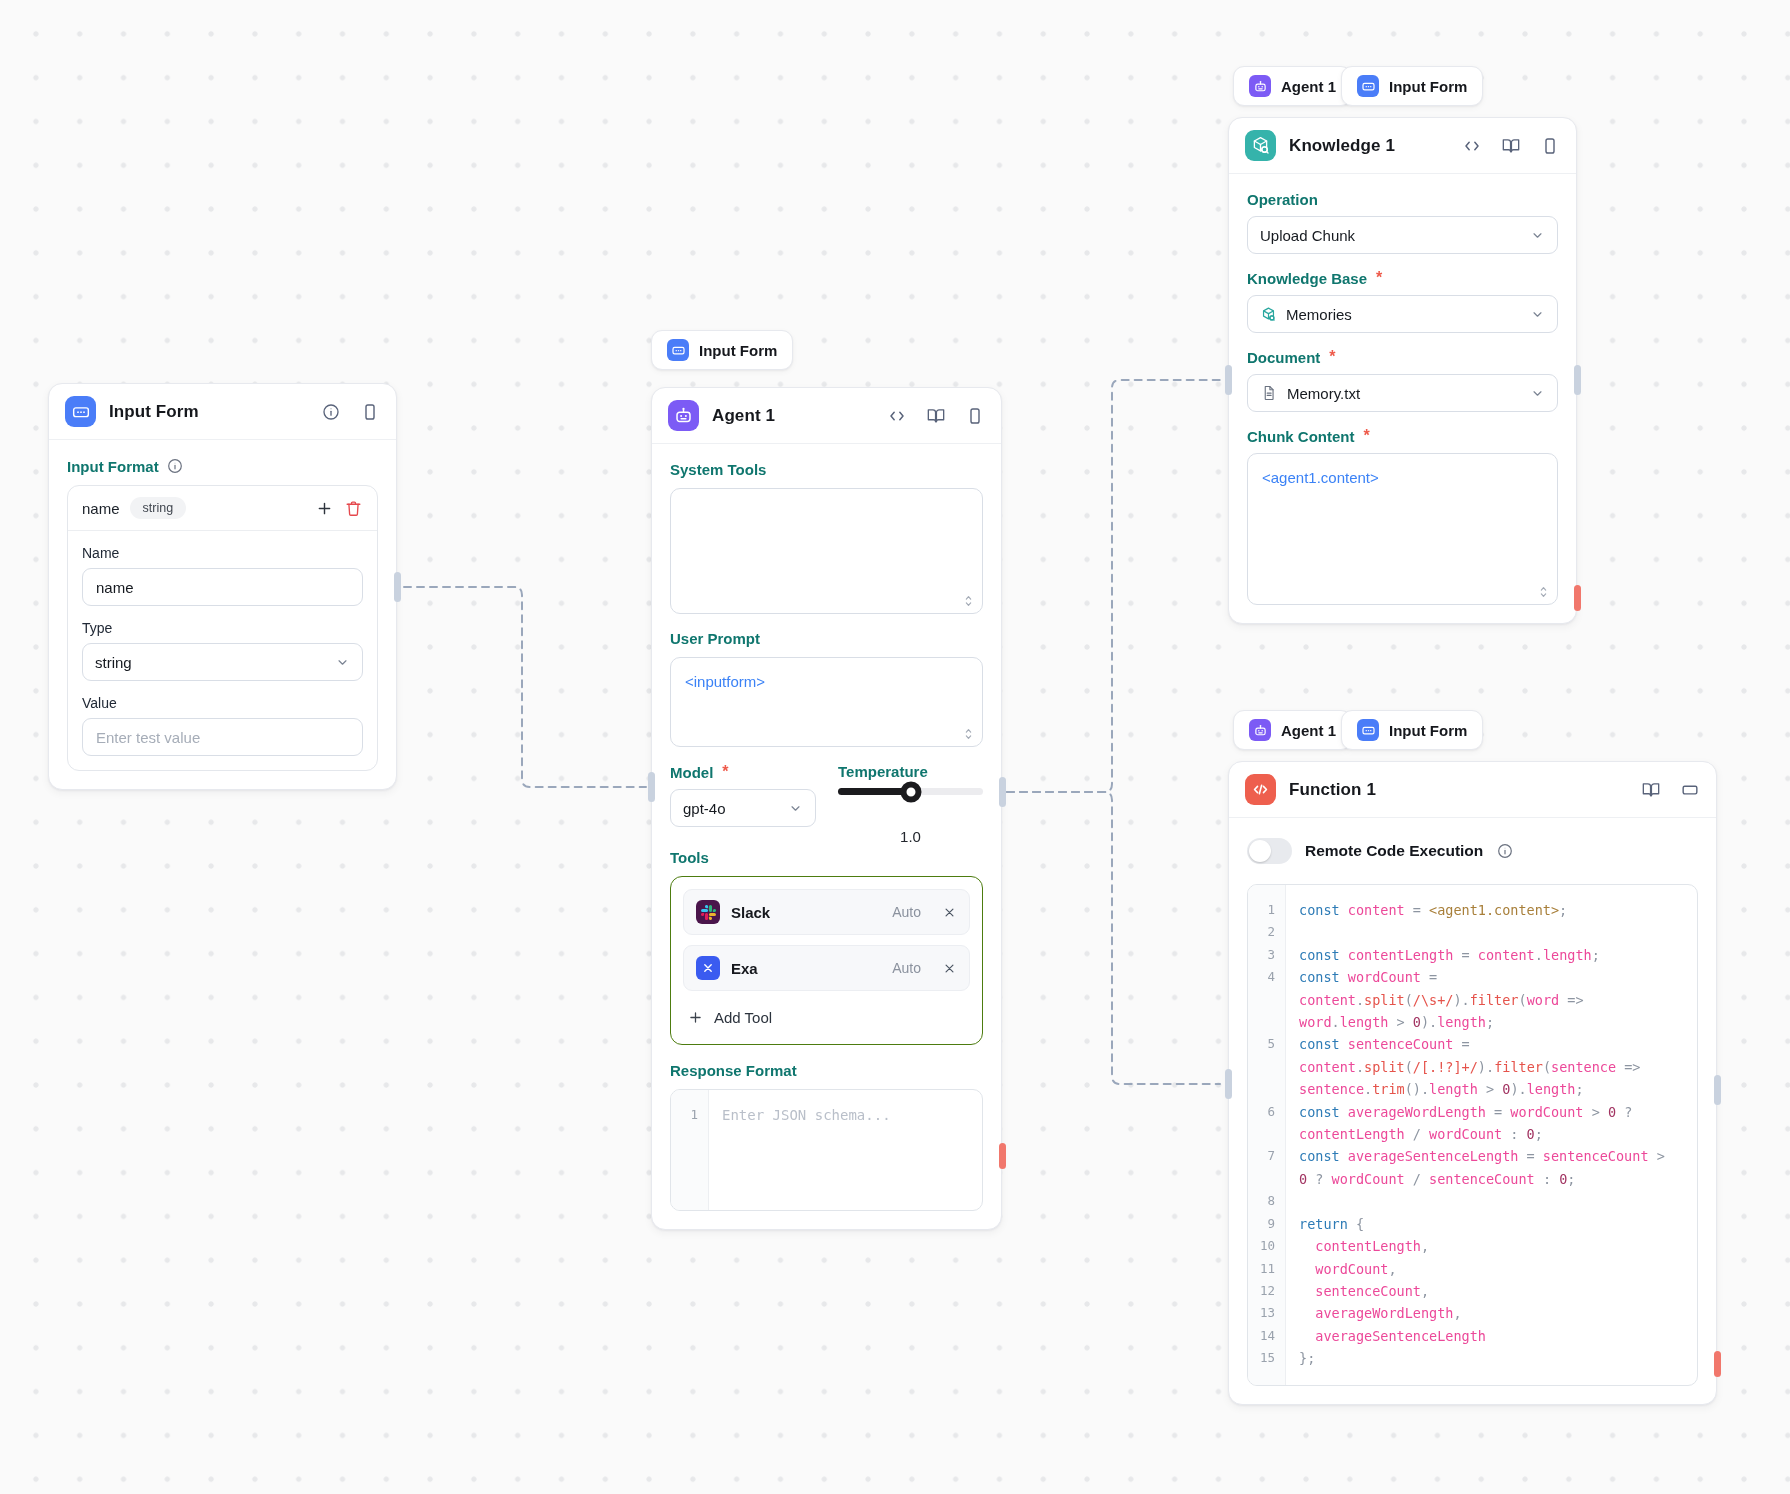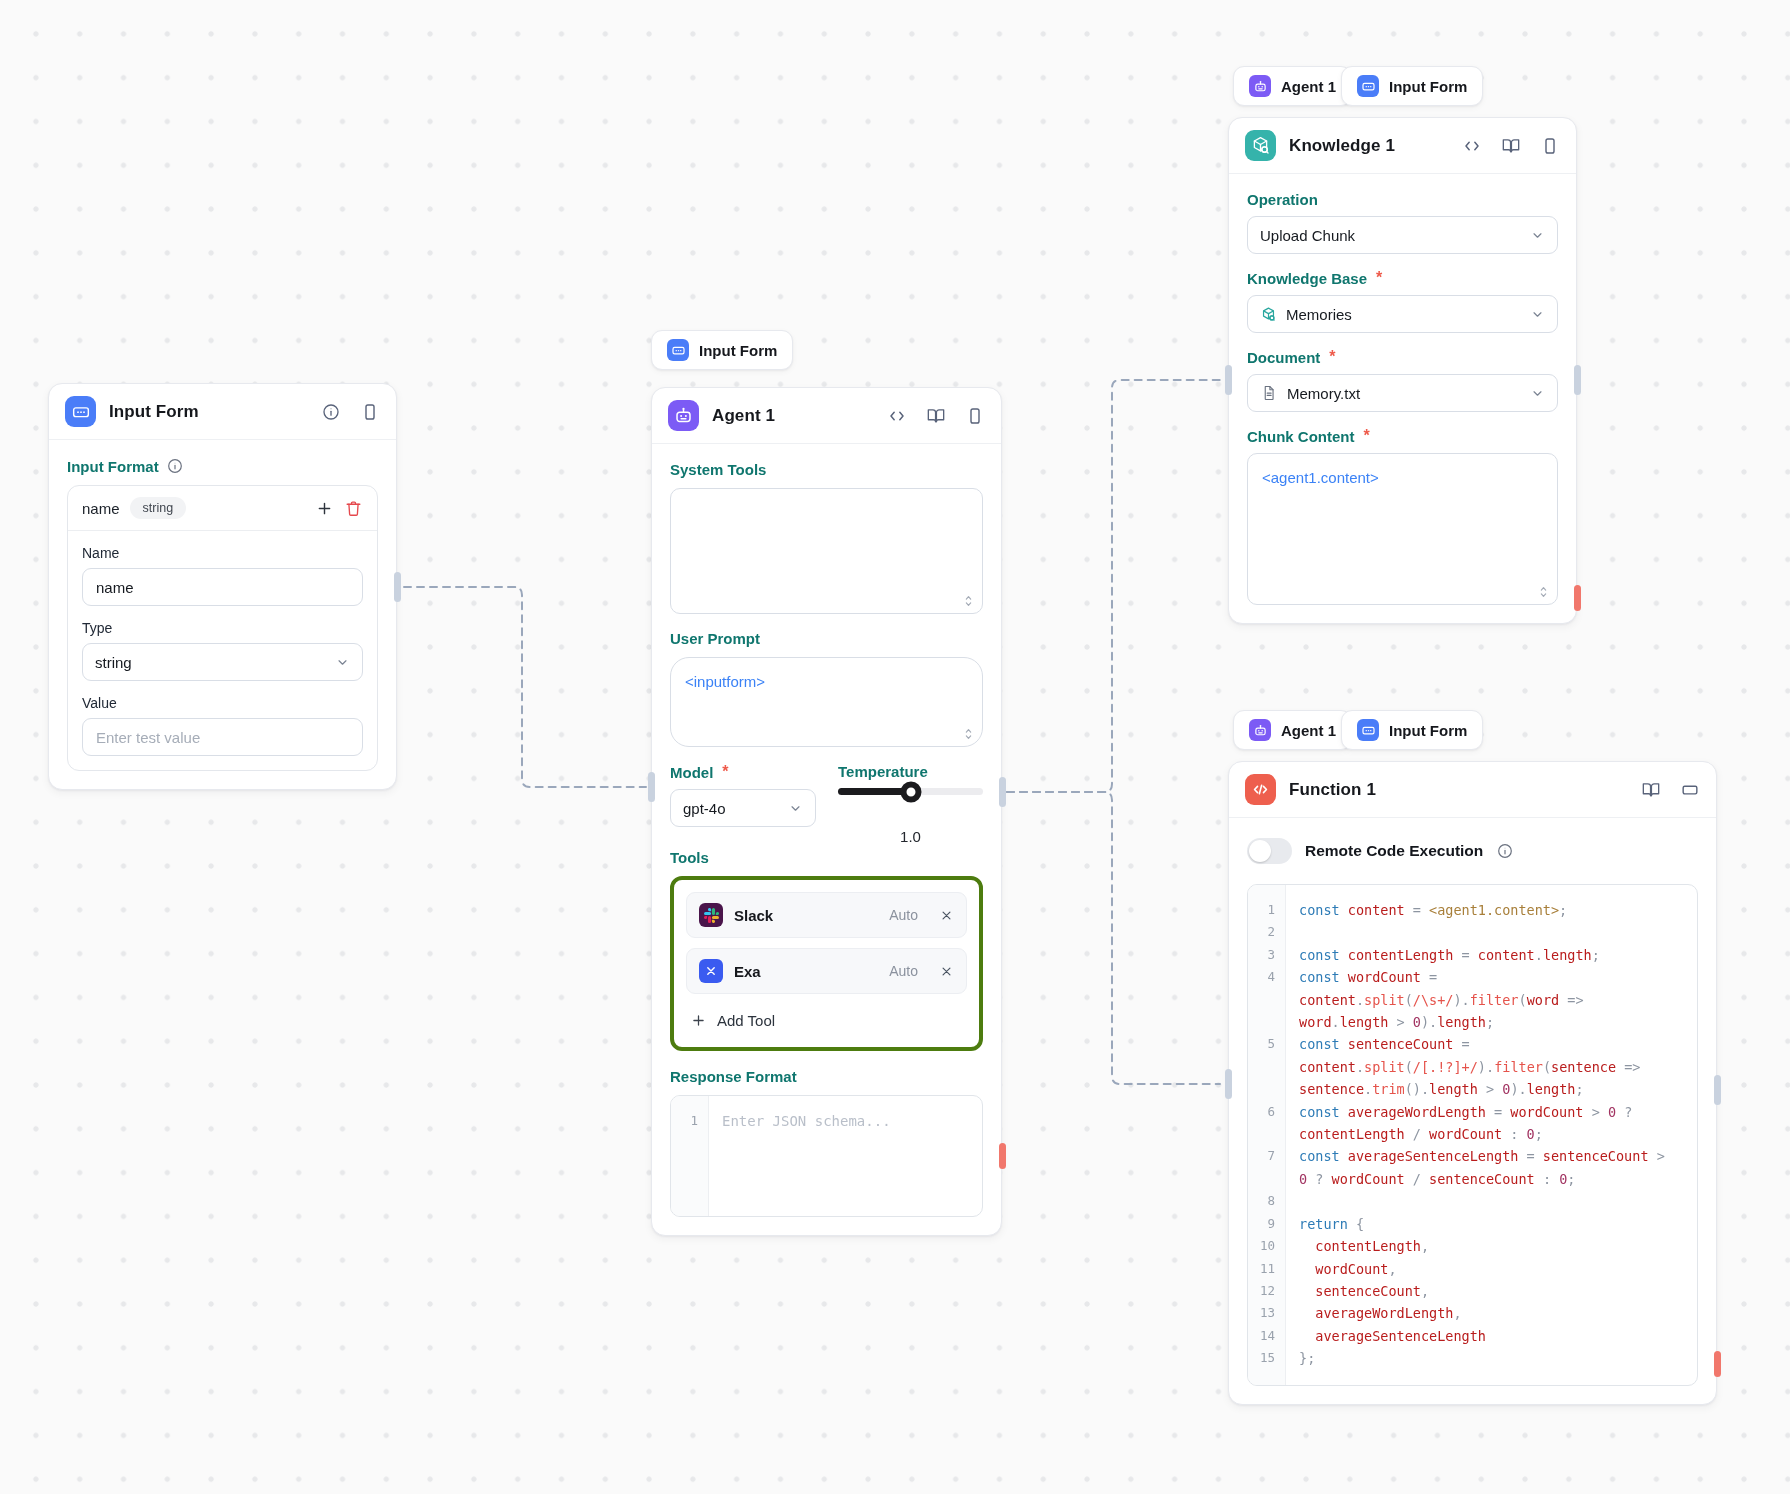--- a/index.html
+++ b/index.html
@@ -88,21 +88,21 @@
   .col-temp{ flex:1; position:relative; }
   .slider{ position:relative; height:38px; display:flex; align-items:flex-start; }
   .track{ position:relative; width:100%; height:7px; border-radius:999px; background:#ececef; }
   .track .fill{ position:absolute; left:0; top:0; bottom:0; width:50%; background:#1b1b1e; border-radius:999px; }
   .thumb{
     position:absolute; left:50%; top:50%; transform:translate(-50%,-50%);
     width:21px; height:21px; border-radius:50%; background:#fff; border:6px solid #1b1b1e; cursor:pointer;
   }
   .slider-val{ position:absolute; left:50%; transform:translateX(-50%); top:40px; font-size:15px; color:#23272e; }
 
-  .tools-box{ border:4px solid #4d7c0f; border-radius:12px; padding:12px 12px 8px; }
+  .tools-box{ border:1px solid #4d7c0f; border-radius:12px; padding:12px 12px 8px; }
   .tool-row{
     display:flex; align-items:center; gap:11px; height:46px;
     background:#f7f8fa; border:1px solid #eceef2; border-radius:9px;
     padding:0 12px; margin-bottom:10px;
   }
   .tool-ic{ width:24px; height:24px; border-radius:6px; display:flex; align-items:center; justify-content:center; flex:0 0 24px; }
   .tool-name{ font-size:15px; font-weight:600; color:#16181d; flex:1; }
   .tool-mode{ font-size:14px; color:#8b929e; margin-right:10px; }
   .xbtn{ width:15px; height:15px; color:#4b5563; cursor:pointer; display:flex; }
   .xbtn svg{ width:15px; height:15px; }
@@ -114,21 +114,21 @@
   .editor{
     position:relative; border:1px solid #e1e5ea; border-radius:10px;
     background:#fff; overflow:hidden;
     font-family:"DejaVu Sans Mono","Liberation Mono",monospace;
   }
   .gutterbg{ position:absolute; top:0; bottom:0; left:0; width:38px; background:#fafbfc; border-right:1px solid #edeff2; }
   .editor-inner{ position:relative; padding:14px 0 15px; }
   .crow{ display:flex; line-height:22.4px; }
   .ln{ flex:0 0 38px; text-align:right; padding-right:11px; color:#9aa2ad; font-size:12.5px; }
   .cl{ padding-left:13px; padding-right:8px; font-size:13.5px; white-space:pre; min-height:22.4px; color:#3c4149; }
-  .tk-k{ color:#2d7bb6; } .tk-p{ color:#b91c1c;text-align:center; } .tk-o{ color:#8d95a1; }
+  .tk-k{ color:#2d7bb6; } .tk-p{ color:#ec4899;text-align:center; } .tk-o{ color:#8d95a1; }
   .tk-f{ color:#e5534b; } .tk-r{ color:#e5534b; } .tk-n{ color:#a13361; } .tk-t{ color:#a87f3a; }
   .ph{ color:#b9bfc9; font-size:14px; }
 
   
   .toggle-row{ display:flex; align-items:center; gap:13px; padding:4px 0 0; }
   .toggle{ position:relative; width:45px; height:26px; border-radius:999px; background:#e8eaee; cursor:pointer; flex:0 0 45px; }
   .toggle .knob{ position:absolute; left:2px; top:2px; width:22px; height:22px; border-radius:50%; background:#fff; box-shadow:0 1px 2px rgba(0,0,0,.18); }
   .toggle-label{ font-size:15.5px; font-weight:600; color:#14171d; }
   .info-ic{ width:18px; height:18px; color:#6b7280; display:flex; }
   .info-ic svg{ width:18px; height:18px; }
@@ -302,21 +302,21 @@
       <div class="ta" style="min-height:126px; margin-bottom:16px;">
         <span class="resize-ic"><svg viewBox="0 0 24 28" fill="none" stroke="currentColor" stroke-width="2.2" stroke-linecap="round" stroke-linejoin="round">
               <path d="M8 10.5 12 6l4 4.5"></path>
               <path d="M8 17.5 12 22l4-4.5"></path>
             </svg></span>
       </div>
 
       <div class="sec-row">
           <span class="sec-label">User Prompt</span>
         </div>
-      <div class="ta" style="min-height:90px; margin-bottom:16px;border-radius:19px;">
+      <div class="ta" style="min-height:90px; margin-bottom:16px;">
         <span class="tpl">&lt;inputform&gt;</span>
         <span class="resize-ic"><svg viewBox="0 0 24 28" fill="none" stroke="currentColor" stroke-width="2.2" stroke-linecap="round" stroke-linejoin="round">
               <path d="M8 10.5 12 6l4 4.5"></path>
               <path d="M8 17.5 12 22l4-4.5"></path>
             </svg></span>
       </div>
 
       <div class="two-col" style="margin-bottom:16px;">
         <div class="col-model">
           <div class="sec-row" style="margin-bottom:8px;">

